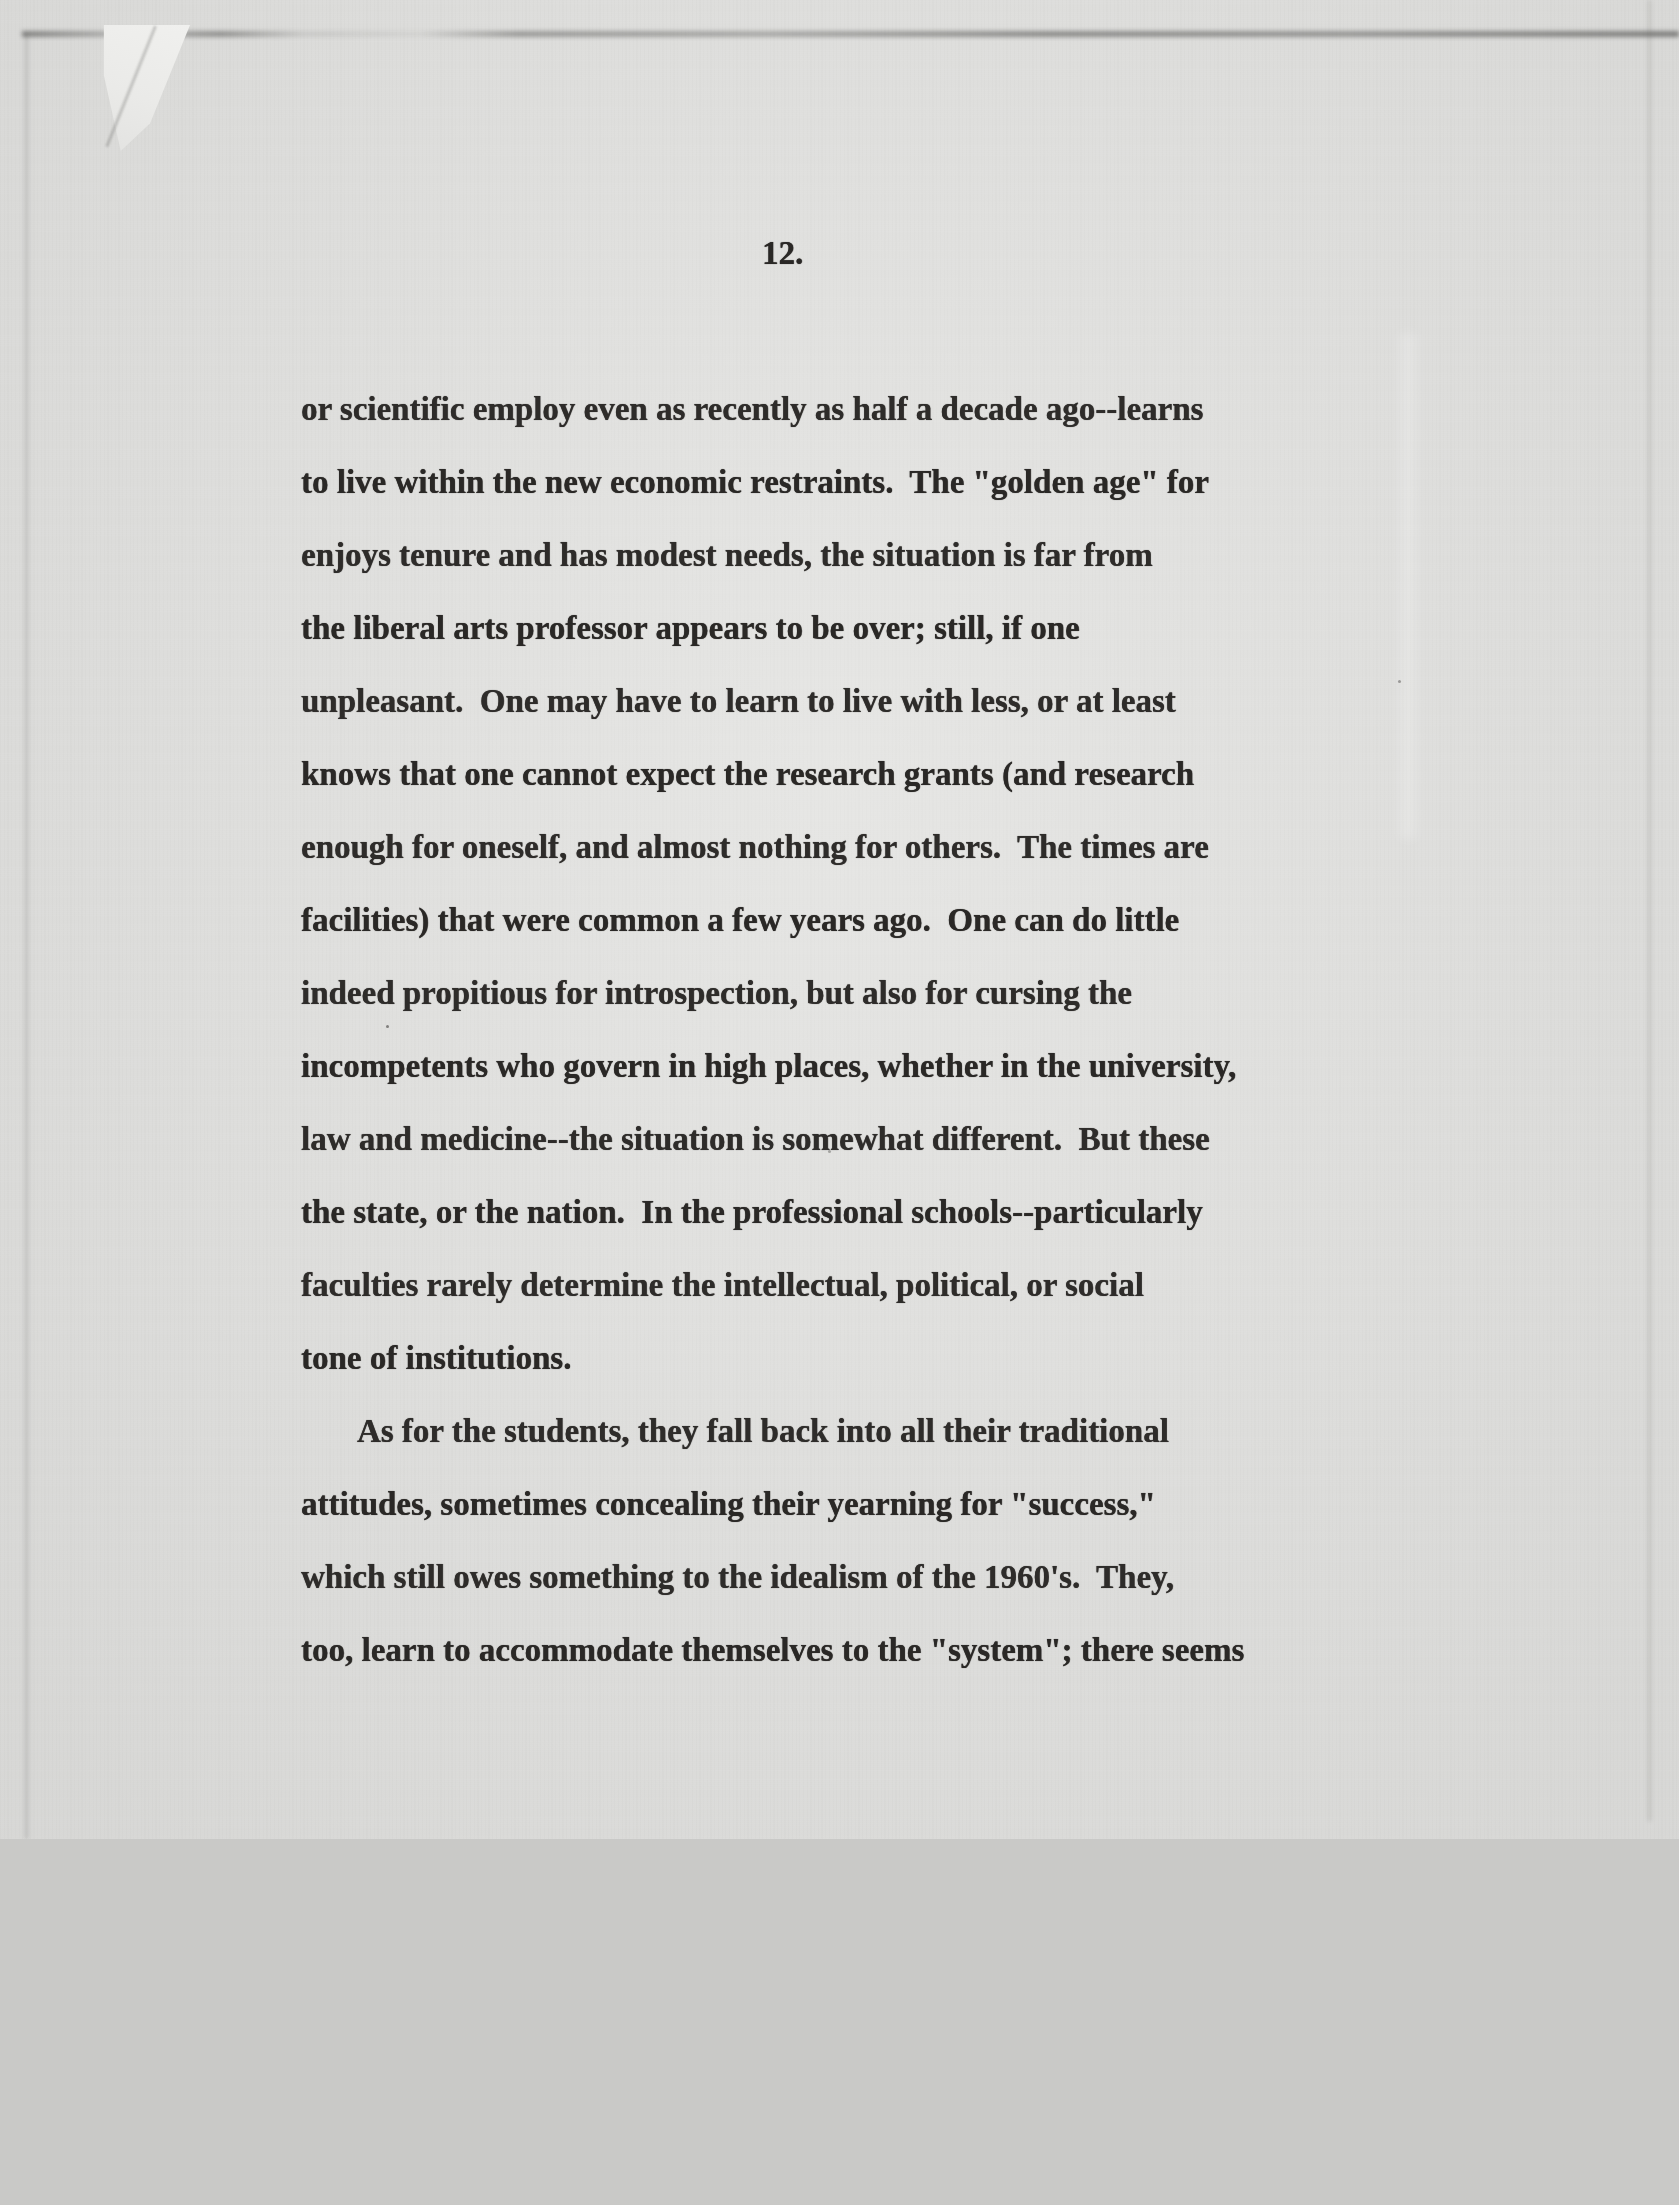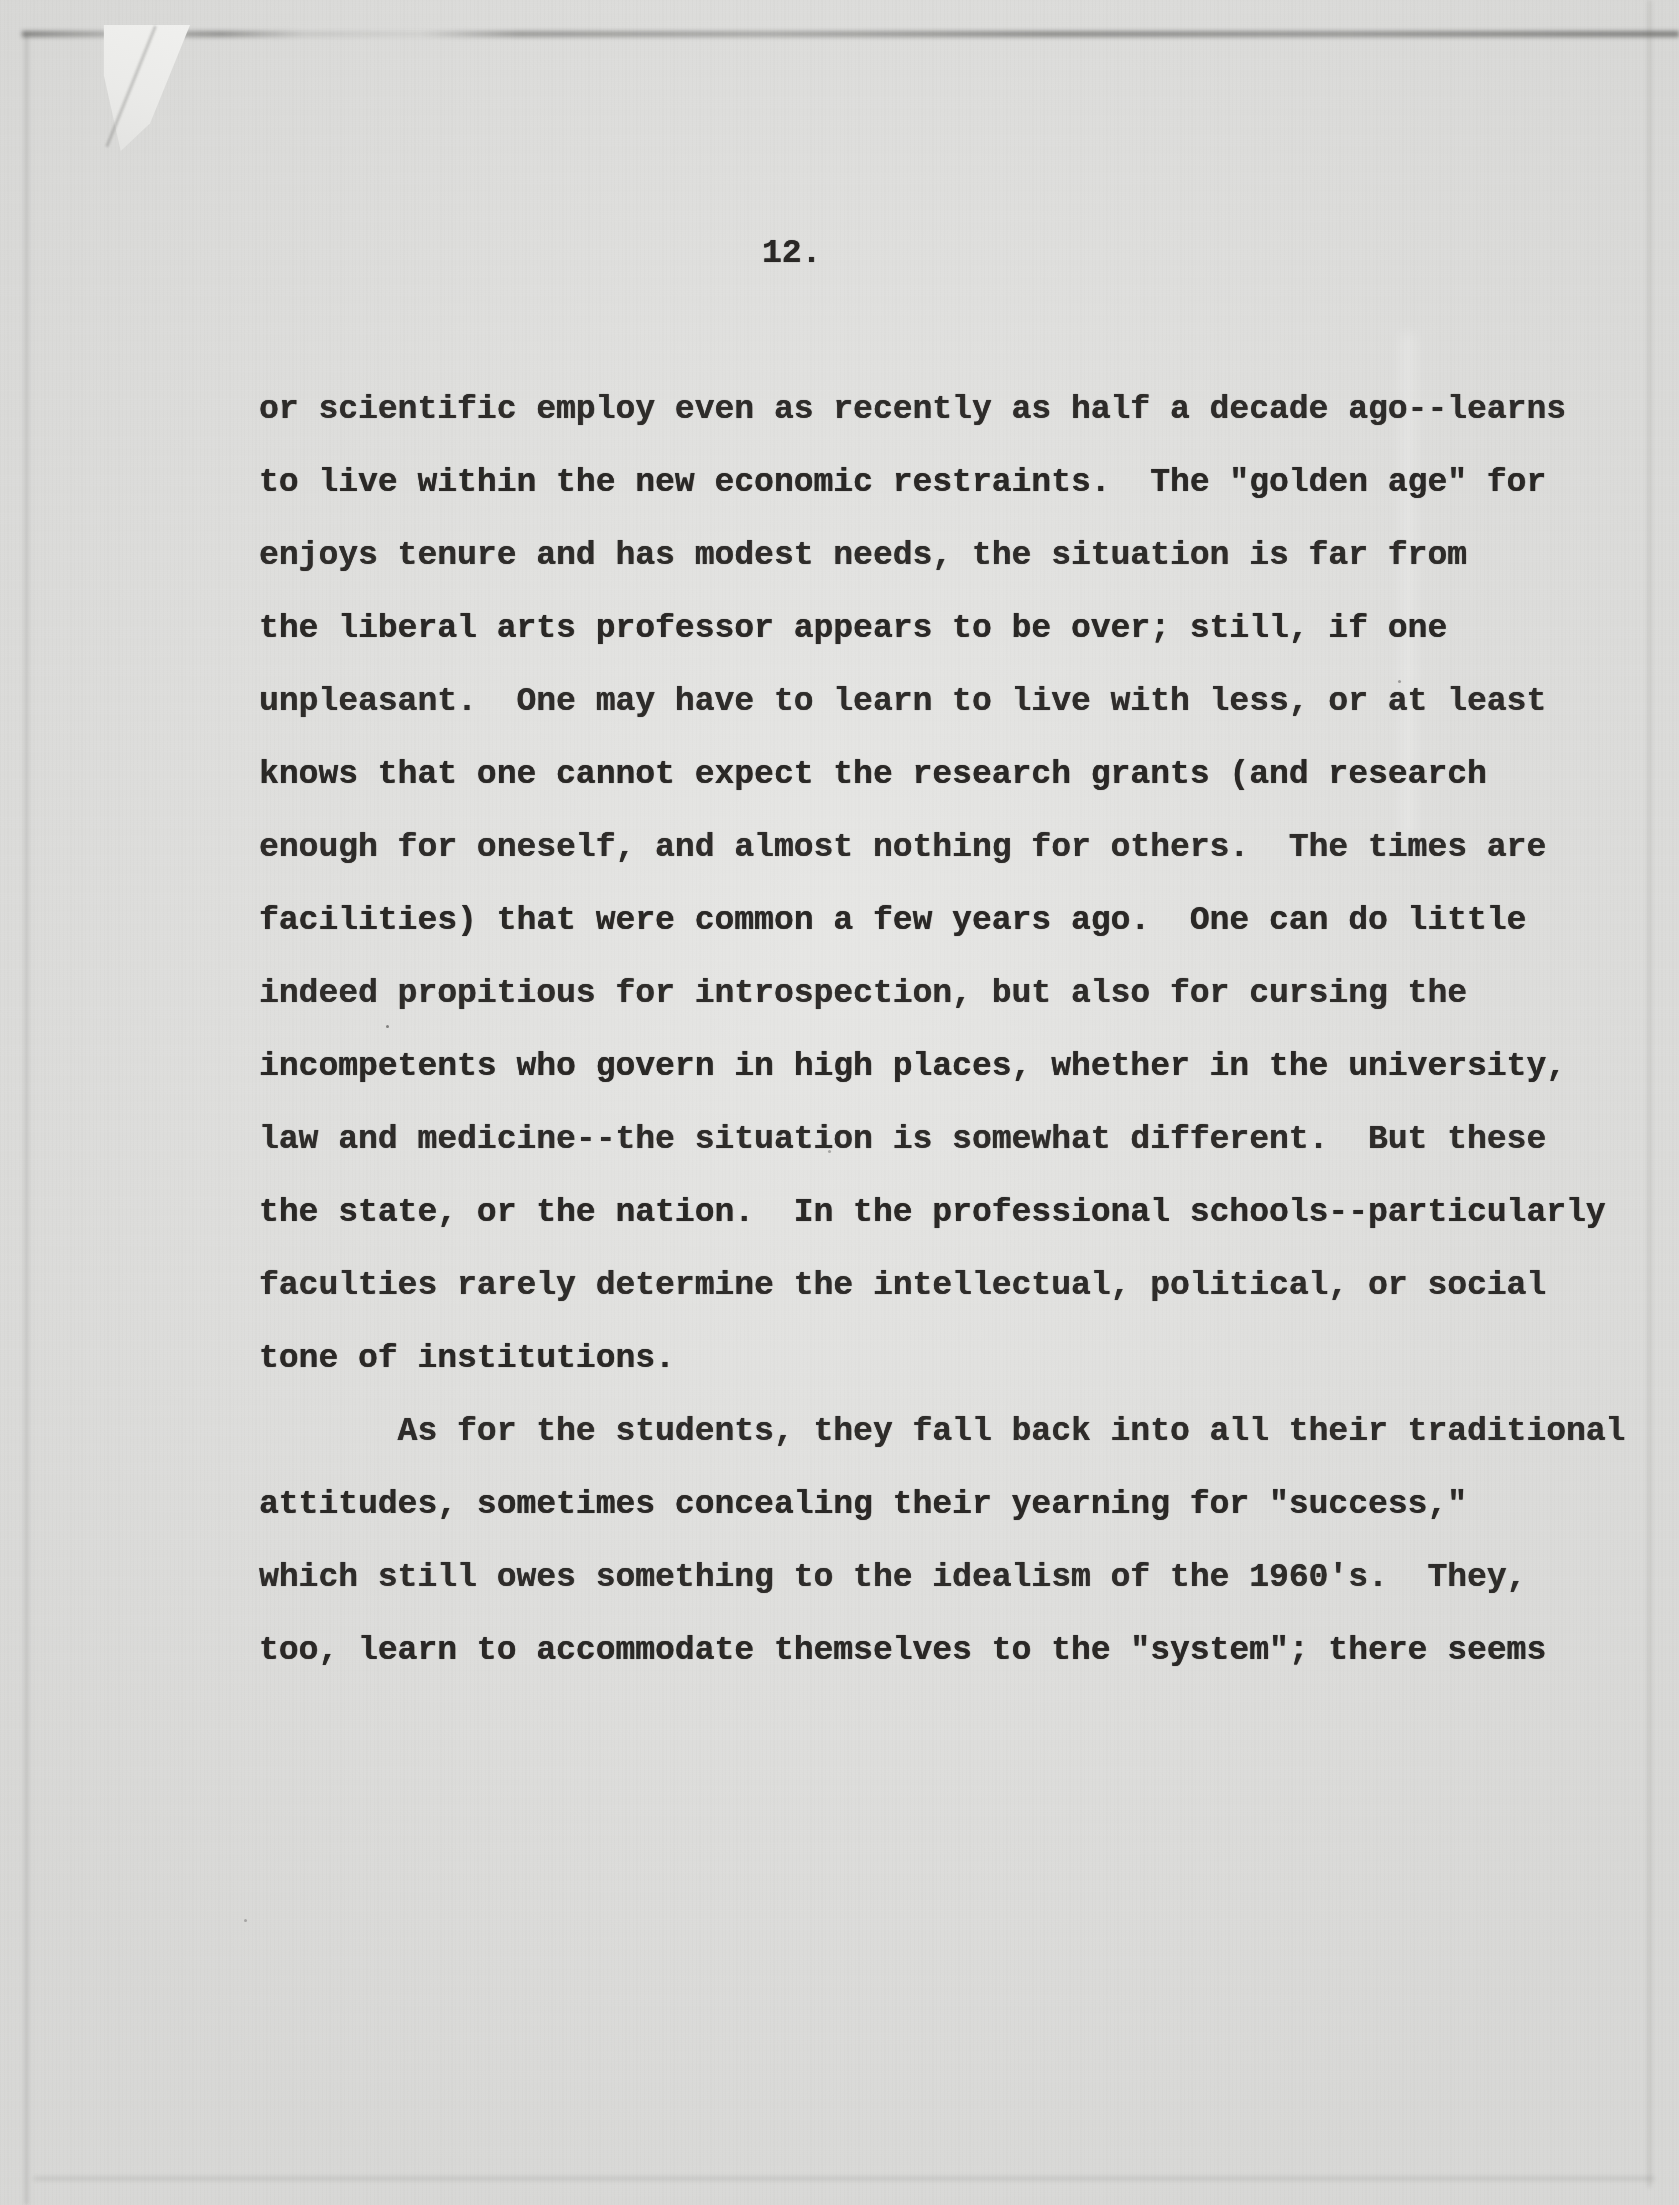--- a/index.html
+++ b/index.html
@@ -1,25 +1,25 @@
 <!DOCTYPE html>
 <html style="font-size:10px"><head>
 <meta charset="utf-8">
 <style>
   html,body{margin:0;padding:0;background:#c9c9c7;}
   .scan{
     position:relative;
-    width:1679px;height:2205px;
+    width:1679px;height:1839px;
     overflow:hidden;
     background-color:#dddddb;
     background-image:
       radial-gradient(ellipse 1110px 1357px at 50% 42%, rgba(238,238,236,.55), rgba(216,216,214,.25) 70%, rgba(205,205,203,.35) 100%),
       repeating-linear-gradient(0deg, rgba(255,255,255,.045) 0 0.6px, rgba(0,0,0,0) 0.6px 1.9px),
       repeating-linear-gradient(90deg, rgba(0,0,0,.018) 0 1.2px, rgba(0,0,0,0) 1.2px 3.7px);
-    font-family:Liberation Mono, monospace;
+    font-family:Liberation Serif, serif;
   }
   
   .edge{position:absolute;pointer-events:none;}
   .edge-top{
     left:22px;right:0;top:31px;height:5.6px;
     background:linear-gradient(90deg,
       rgba(48,48,46,.50) 0%, rgba(48,48,46,.22) 6%, rgba(48,48,46,.42) 12%,
       rgba(48,48,46,.10) 17%, rgba(48,48,46,.05) 24%, rgba(48,48,46,.38) 30%,
       rgba(48,48,46,.30) 45%, rgba(48,48,46,.46) 62%, rgba(48,48,46,.40) 80%,
       rgba(48,48,46,.52) 100%);
@@ -62,20 +62,21 @@
     white-space:pre;
   }
   .textblock{
     position:absolute;left:259px;top:373px;width:1382px;
   }
   .line{
     font-size:33px;line-height:73px;font-weight:700;
     color:#2a2826;
     text-shadow:0 0 0.9px rgba(42,40,38,.8), 0.4px 0.4px 0.6px rgba(42,40,38,.45);
     white-space:pre;
+    margin-left:42px;
   }
   .line:nth-child(odd){color:#2e2c2a;}
 </style>
 </head>
 <body>
 
 <div class="scan">
 
   <div class="edge edge-top"></div>
   <div class="edge edge-left"></div>

